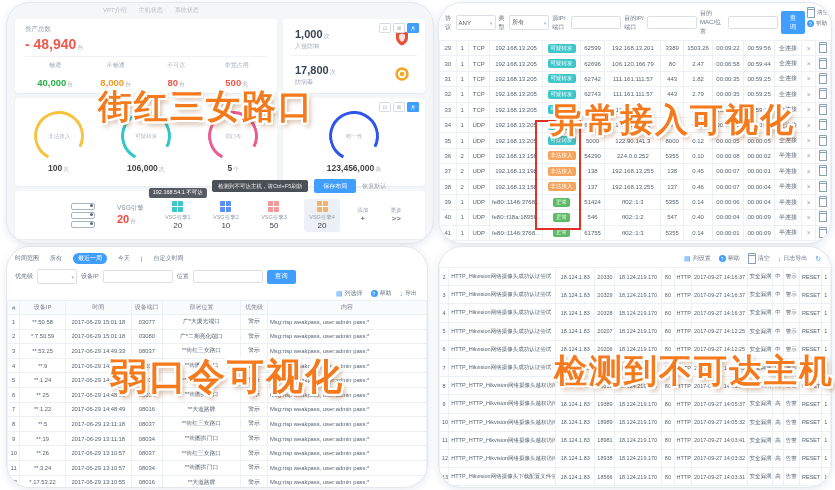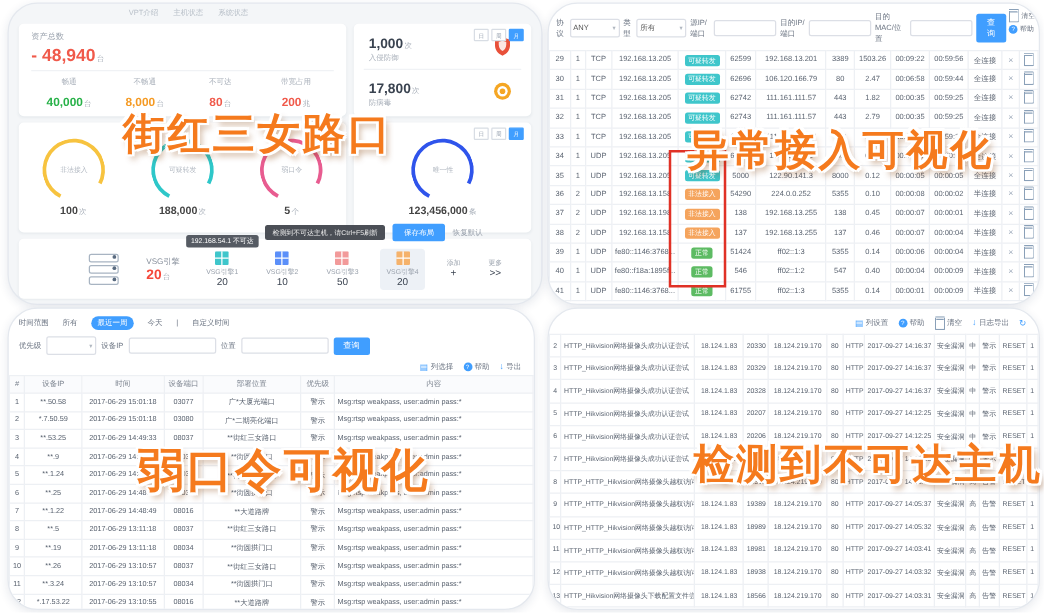--- a/index.html
+++ b/index.html
@@ -115,21 +115,21 @@
   <div class="p1-cards">
     <div class="crow">
       <div class="card cardA">
         <div class="cardA-title">资产总数</div>
         <div class="cardA-value"><span>- 48,940</span><span class="unit">台</span></div>
         <div class="sep"></div>
         <div class="stats">
           <div class="stat"><span class="sl">畅通</span><span class="sv t-green"><span>40,000</span><span class="unit">台</span></span></div>
           <div class="stat"><span class="sl">不畅通</span><span class="sv t-orange"><span>8,000</span><span class="unit">台</span></span></div>
           <div class="stat"><span class="sl">不可达</span><span class="sv t-red"><span>80</span><span class="unit">台</span></span></div>
-          <div class="stat"><span class="sl">带宽占用</span><span class="sv t-red"><span>200</span><span class="unit">兆</span></span></div>
+          <div class="stat"><span class="sl">带宽占用</span><span class="sv t-red"><span>500</span><span class="unit">兆</span></span></div>
         </div>
       </div>
       <div class="card cardB">
         <div class="pbtns">
           <span class="pb">日</span>
           <span class="pb">周</span>
           <span class="pb on">月</span>
         </div>
         <div class="citem">
           <div>
@@ -160,21 +160,21 @@
         <div class="gauge">
           <div class="garc g-yellow">
               <span class="glabel">非法接入</span>
             </div>
           <div class="gval"><span>100</span><span class="unit">次</span></div>
         </div>
         <div class="gauge">
           <div class="garc g-teal">
               <span class="glabel">可疑转发</span>
             </div>
-          <div class="gval"><span>188,000</span><span class="unit">次</span></div>
+          <div class="gval"><span>106,000</span><span class="unit">次</span></div>
         </div>
         <div class="gauge">
           <div class="garc g-pink">
               <span class="glabel">弱口令</span>
             </div>
           <div class="gval"><span>5</span><span class="unit">个</span></div>
         </div>
       </div>
       <div class="card cardD">
         <div class="pbtns">

